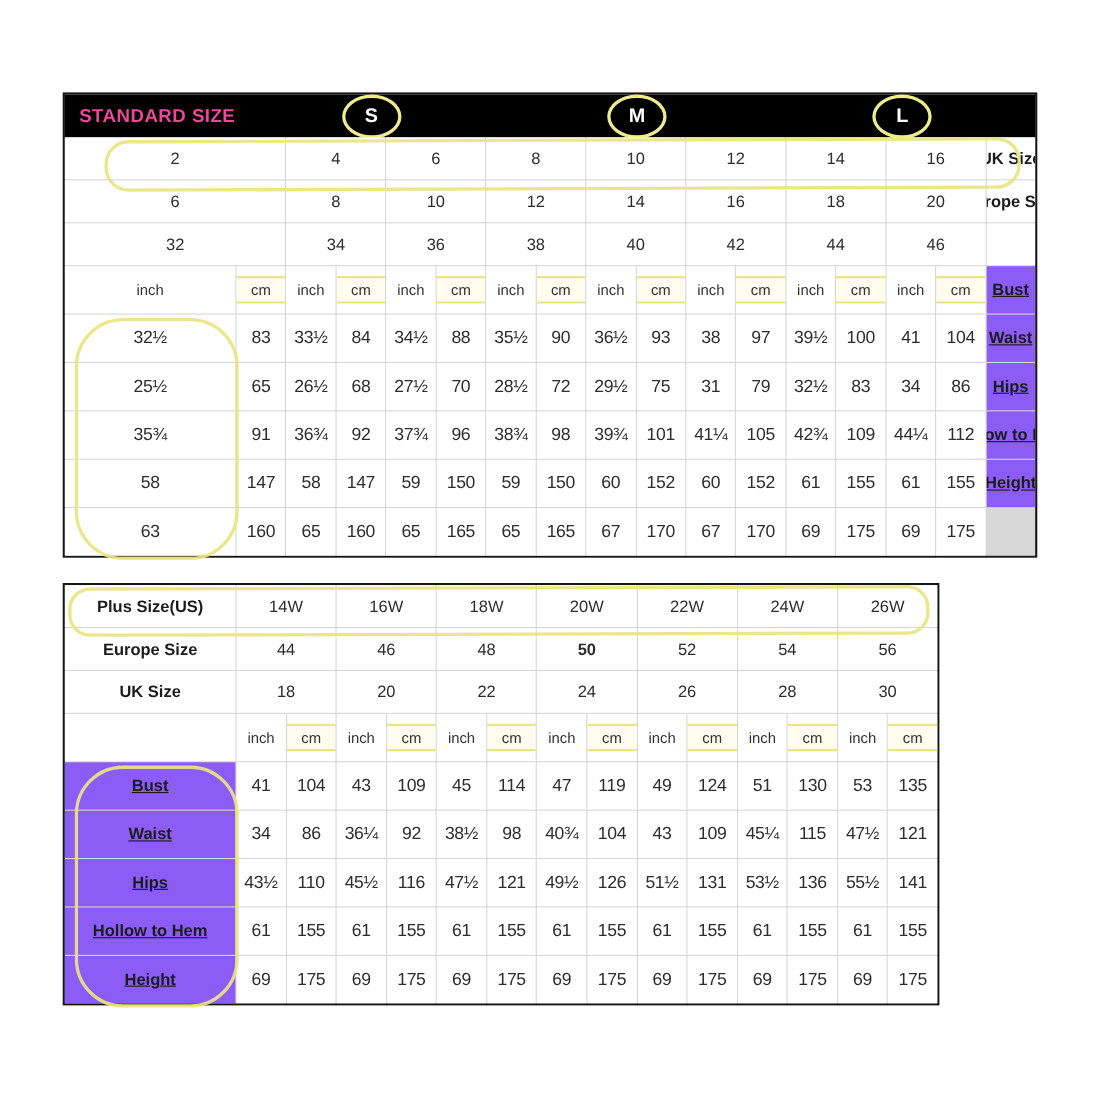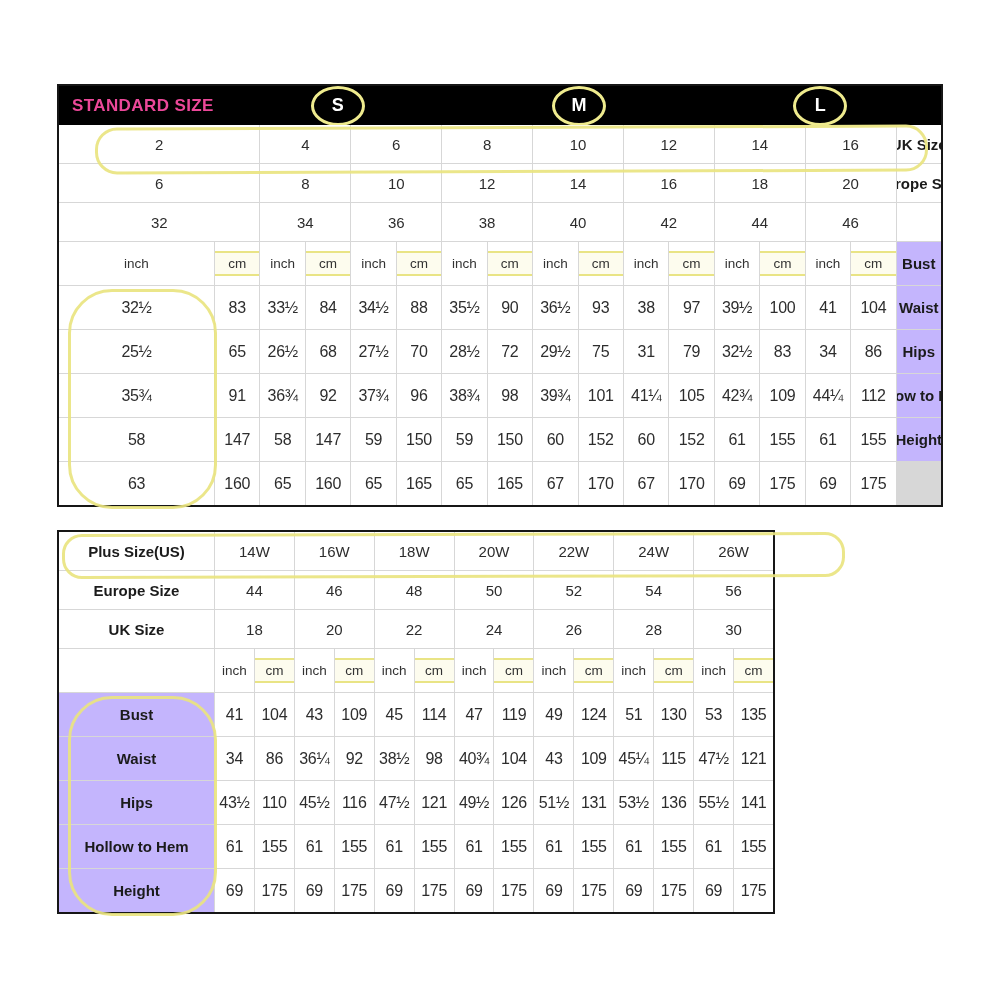--- a/index.html
+++ b/index.html
@@ -6,21 +6,21 @@
   .sheet {
     position:relative; width:1000px; height:1000px;
     background:#ffffff; overflow:hidden;
     font-family:"Liberation Sans", "DejaVu Sans", sans-serif;
   }
   .tbl {
     position:absolute; box-sizing:border-box;
     border:2px solid #161616; background:#ffffff;
   }
   #std-table { left:57px; top:84px;  width:886px; }
-  #plus-table{ left:57px; top:530px; width:718px; }
+  #plus-table{ left:57px; top:530px; width:797px; }
 
   .hdr {
     height:39px; background:#000000; display:flex; align-items:center;
   }
   .hdr-title {
     width:158px; padding-left:13px; box-sizing:border-box;
     color:#ec4899; font-weight:bold; font-size:17px; letter-spacing:0.4px;
     white-space:nowrap;
   }
   .hdr-group { flex:1; display:flex; justify-content:center; align-items:center; }
@@ -28,21 +28,21 @@
     width:48px; height:34px; border:3px solid #efeb8e; border-radius:50%;
     display:flex; align-items:center; justify-content:center;
     color:#ffffff; font-weight:bold; font-size:18px;
   }
 
   .grid { display:grid; gap:1px; background:#d7d7d7; }
   #std-grid  { grid-template-columns:155px repeat(16, 1fr); grid-template-rows:repeat(3, 38px) 43px repeat(5, 43px); }
   #plus-grid { grid-template-columns:155px repeat(14, 1fr); grid-template-rows:repeat(3, 38px) 43px repeat(5, 43px); }
   .c { background:#ffffff; display:flex; align-items:center; justify-content:center; overflow:hidden; }
   .lbl  { font-weight:bold; font-size:15px; color:#1b1b1b; white-space:nowrap; }
-  .gray { background:#c4b5fd; }
+  .gray { background:#8b5cf6;text-decoration:underline; }
   .val  { font-size:15px; color:#2d2d2d; }
   .data { font-size:16px; letter-spacing:-0.3px; }
   .unit { font-size:13.5px; color:#333333; }
   .cm-box {
     display:inline-flex; align-items:center; justify-content:center;
     min-width:22px; padding:3px 23px;
     border:2.5px solid #e9e485; border-radius:10px;
     background:rgba(250,247,205,0.35);
   }
 
@@ -241,21 +241,21 @@
         <div class="c val" style="grid-column: span 2;">16W</div>
         <div class="c val" style="grid-column: span 2;">18W</div>
         <div class="c val" style="grid-column: span 2;">20W</div>
         <div class="c val" style="grid-column: span 2;">22W</div>
         <div class="c val" style="grid-column: span 2;">24W</div>
         <div class="c val" style="grid-column: span 2;">26W</div>
         <div class="c lbl">Europe Size</div>
         <div class="c val" style="grid-column: span 2;">44</div>
         <div class="c val" style="grid-column: span 2;">46</div>
         <div class="c val" style="grid-column: span 2;">48</div>
-        <div class="c val" style="grid-column: span 2;">50</div>
+        <div class="c val" style="grid-column: span 2; font-weight: bold;">50</div>
         <div class="c val" style="grid-column: span 2;">52</div>
         <div class="c val" style="grid-column: span 2;">54</div>
         <div class="c val" style="grid-column: span 2;">56</div>
         <div class="c lbl">UK Size</div>
         <div class="c val" style="grid-column: span 2;">18</div>
         <div class="c val" style="grid-column: span 2;">20</div>
         <div class="c val" style="grid-column: span 2;">22</div>
         <div class="c val" style="grid-column: span 2;">24</div>
         <div class="c val" style="grid-column: span 2;">26</div>
         <div class="c val" style="grid-column: span 2;">28</div>

